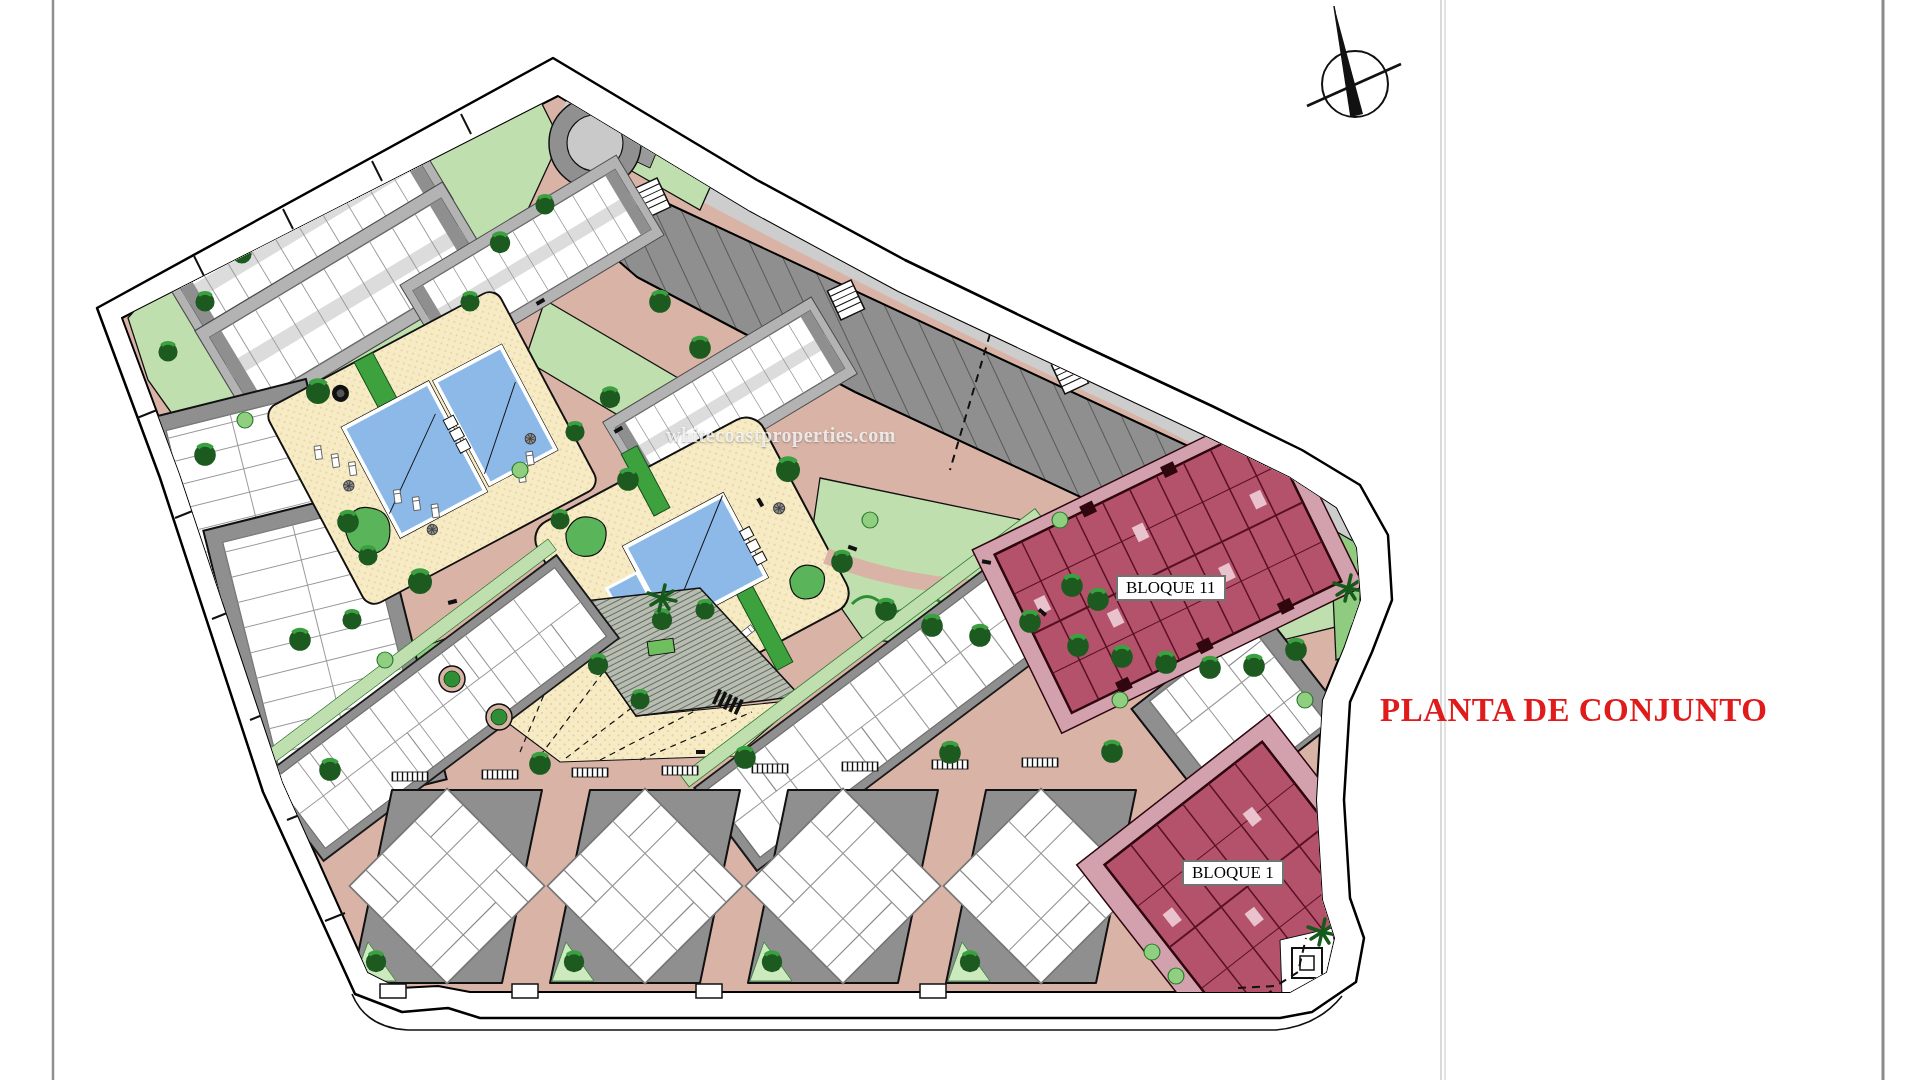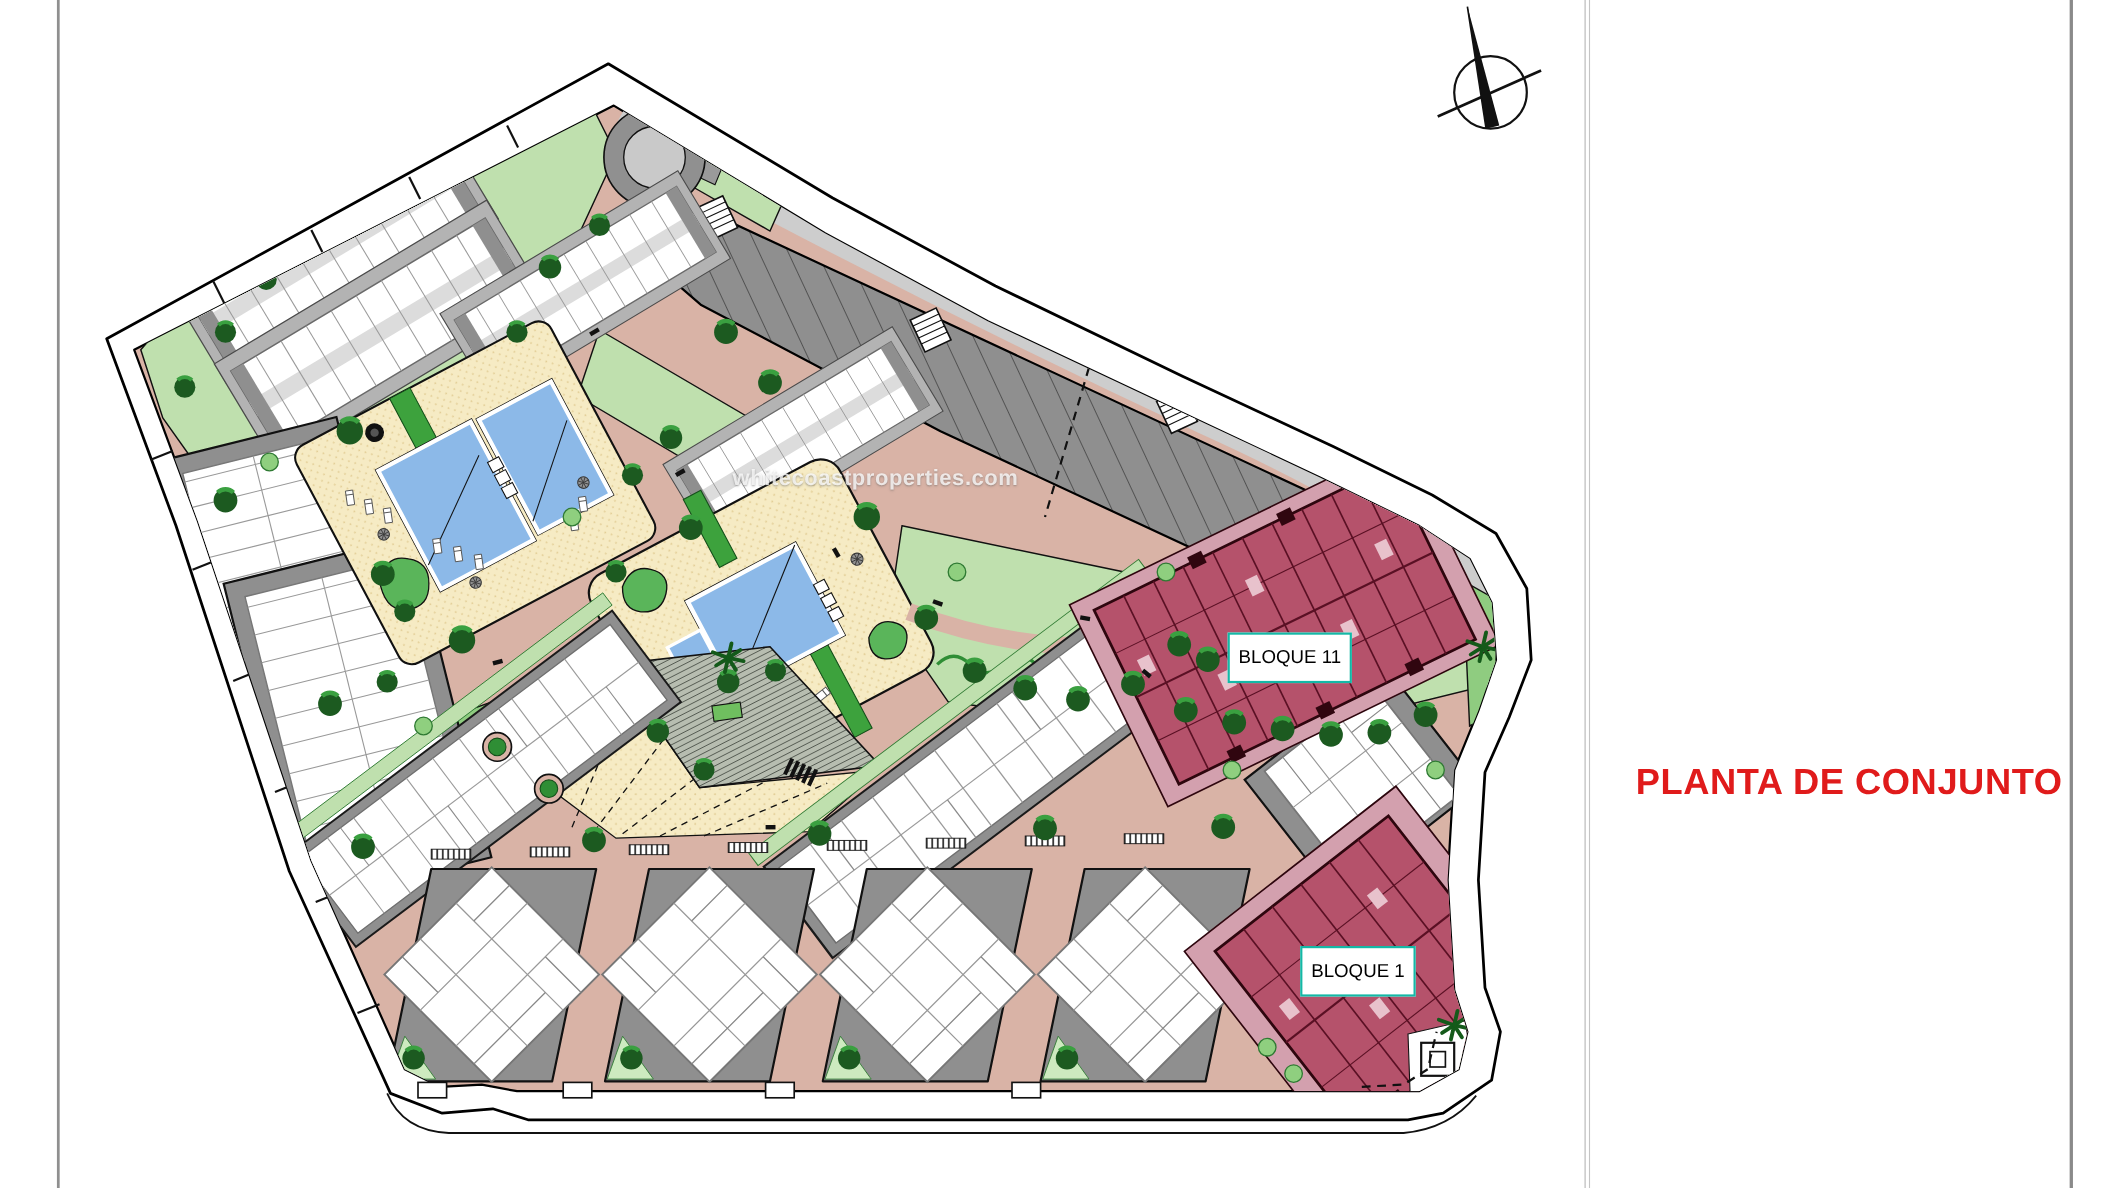--- a/index.html
+++ b/index.html
@@ -1,23 +1,23 @@
 <!DOCTYPE html>
 <html><head>
 <meta charset="utf-8">
 <style>
   html,body{margin:0;padding:0;background:#fff;}
   .stage{position:relative;width:1920px;height:1080px;background:#ffffff;overflow:hidden;
-         font-family:Liberation Sans, sans-serif;}
+         font-family:Liberation Serif, serif;}
   .stage svg{position:absolute;left:0;top:0;}
-  .plan-label{position:absolute;background:#ffffff;border:2px solid #14b8a6;padding:10px 8px;
+  .plan-label{position:absolute;background:#ffffff;border:2px solid #737373;padding:0 8px;
               font-size:17px;line-height:22px;color:#000;white-space:nowrap;z-index:5;}
   .label-b11{left:1116px;top:575px;}
   .label-b1{left:1182px;top:860px;}
-  .title-block{position:absolute;left:1439px;top:690px;width:436px;text-align:right;
+  .title-block{position:absolute;left:1380px;top:690px;width:436px;text-align:left;
                color:#e01b1b;font-weight:bold;font-size:33px;line-height:41px;
                letter-spacing:0.5px;z-index:5;}
   .watermark{position:absolute;left:666px;top:424px;font-size:20px;font-weight:bold;
              color:rgba(255,255,255,0.78);text-shadow:0 1px 2px rgba(90,90,90,0.55);
              letter-spacing:0.5px;z-index:6;}
 </style>
 </head>
 <body>
 
 <div class="stage">

